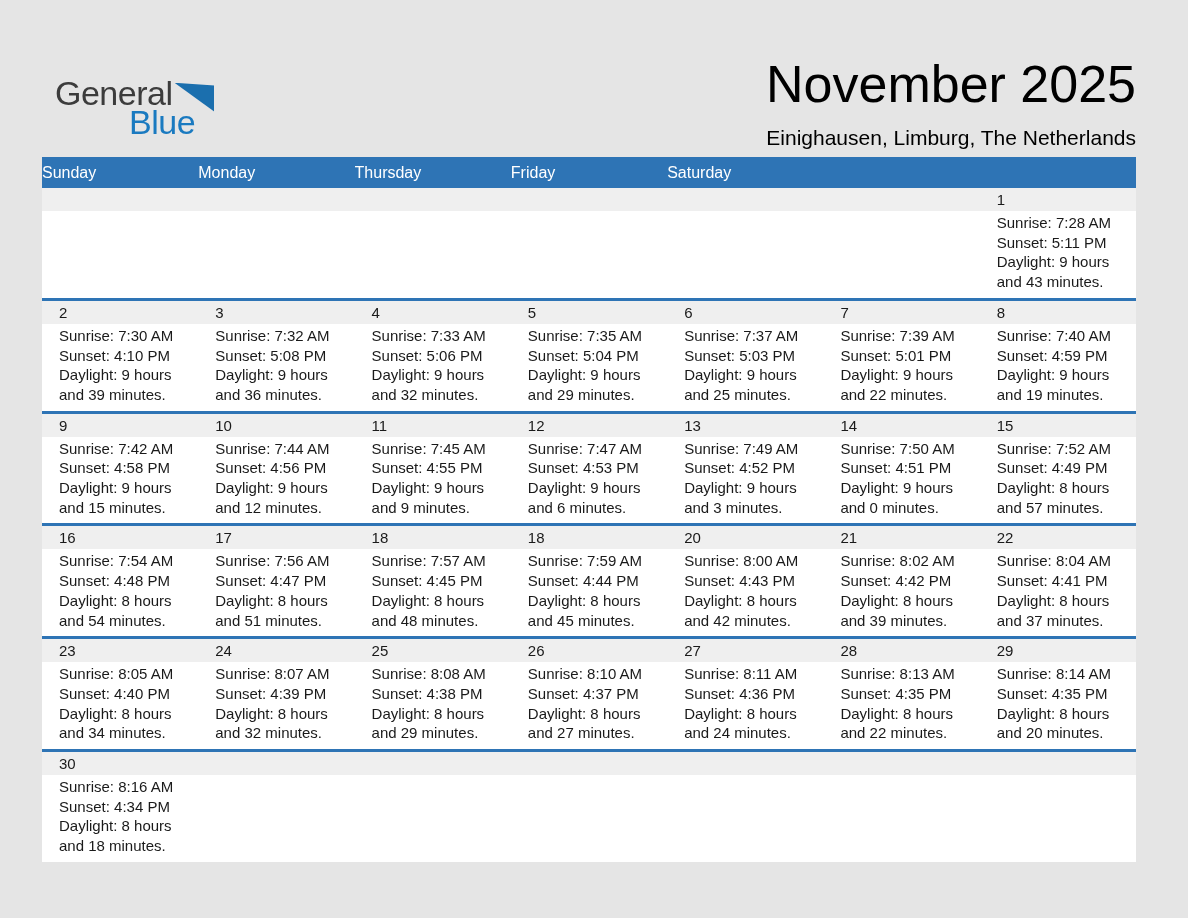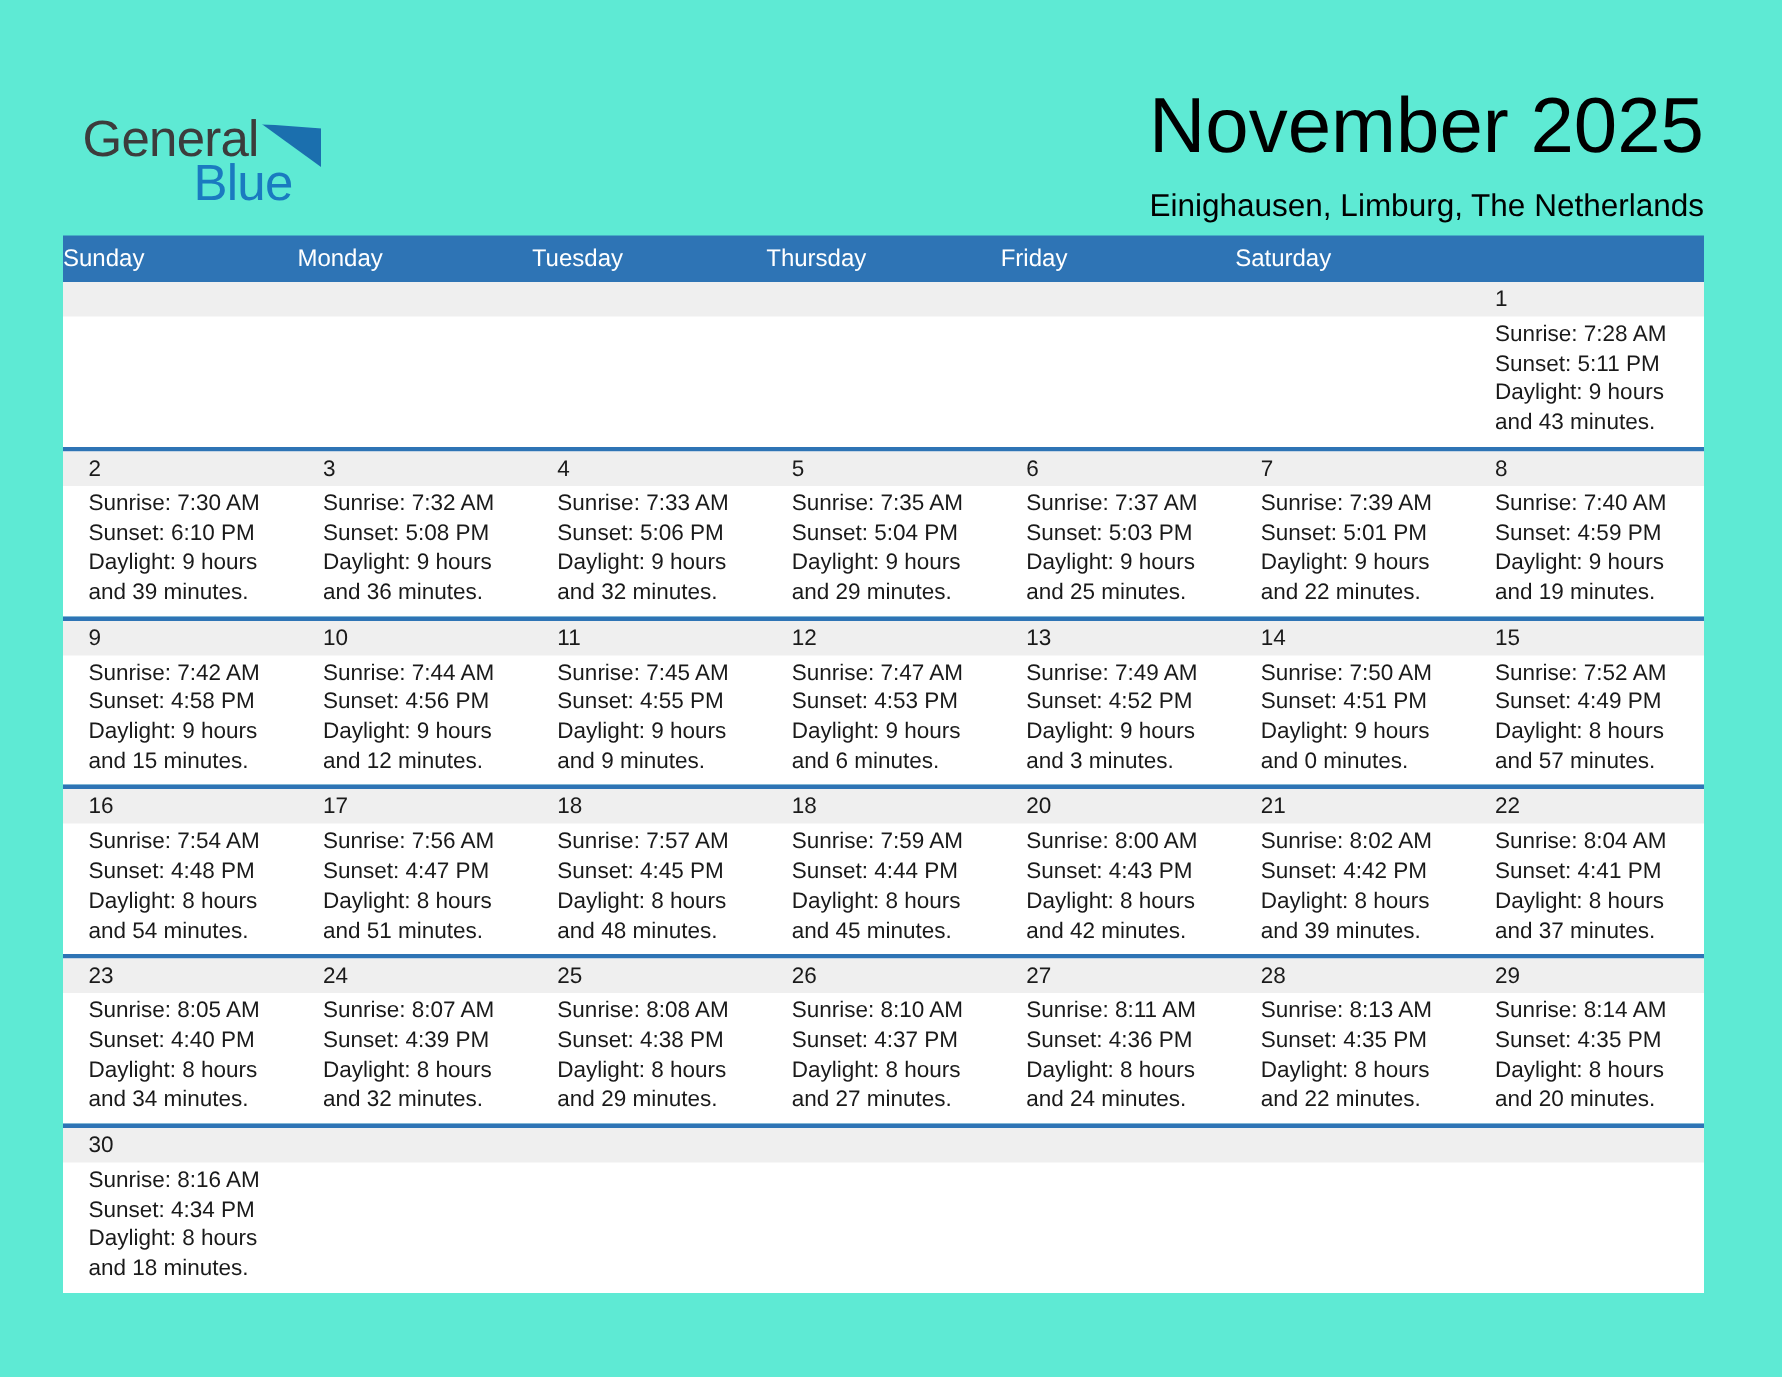--- a/index.html
+++ b/index.html
@@ -6,21 +6,21 @@
   html, body { margin: 0; padding: 0; background: #ffffff; }
   body {
     font-family: "Liberation Sans", "DejaVu Sans", sans-serif;
     color: #1a1a1a;
     -webkit-font-smoothing: antialiased;
   }
   .page {
     position: relative;
     width: 1188px;
     height: 918px;
-    background: #5eead4;
+    background: #e5e5e5;
     overflow: hidden;
   }
 
   
   .logo { position: absolute; left: 55px; top: 76px; }
   .logo-row1 { display: flex; align-items: flex-end; }
   .logo-general {
     font-size: 34px;
     line-height: 1.05;
     color: #3c3c3c;
@@ -102,21 +102,20 @@
 
   <div class="titles">
     <div class="title">November 2025</div>
     <div class="subtitle">Einighausen, Limburg, The Netherlands</div>
   </div>
 
   <div class="calendar">
     <div class="weekday-row">
       <div class="weekday">Sunday</div>
       <div class="weekday">Monday</div>
-      <div class="weekday">Tuesday</div>
       <div class="weekday">Thursday</div>
       <div class="weekday">Friday</div>
       <div class="weekday">Saturday</div>
     </div>
     <div id="weeks">
         <div class="week-row">
           <div class="day-band">
             <div class="day-num"></div>
             <div class="day-num"></div>
             <div class="day-num"></div>
@@ -146,21 +145,21 @@
             <div class="day-num">3</div>
             <div class="day-num">4</div>
             <div class="day-num">5</div>
             <div class="day-num">6</div>
             <div class="day-num">7</div>
             <div class="day-num">8</div>
           </div>
           <div class="week-body">
             <div class="day-cell">
               <div class="cell-line">Sunrise: 7:30 AM</div>
-              <div class="cell-line">Sunset: 6:10 PM</div>
+              <div class="cell-line">Sunset: 4:10 PM</div>
               <div class="cell-line">Daylight: 9 hours</div>
               <div class="cell-line">and 39 minutes.</div>
             </div>
             <div class="day-cell">
               <div class="cell-line">Sunrise: 7:32 AM</div>
               <div class="cell-line">Sunset: 5:08 PM</div>
               <div class="cell-line">Daylight: 9 hours</div>
               <div class="cell-line">and 36 minutes.</div>
             </div>
             <div class="day-cell">

